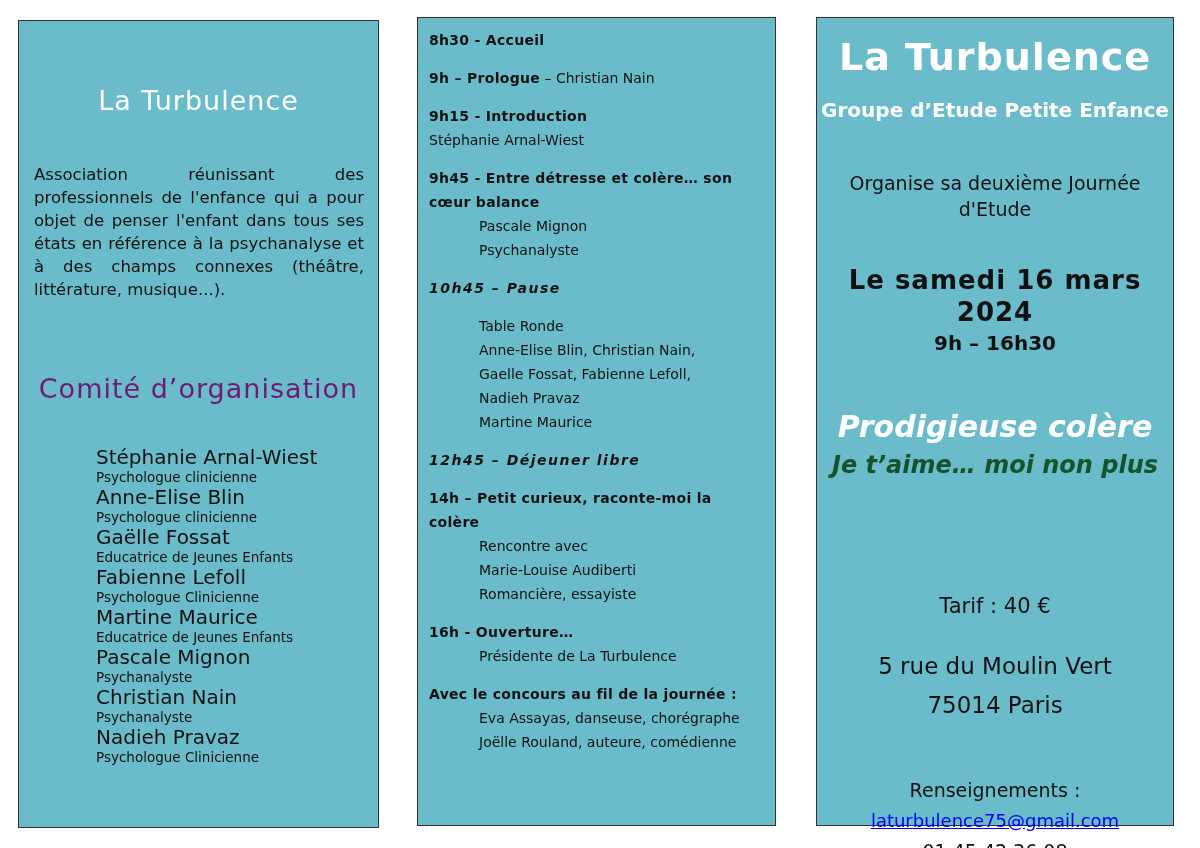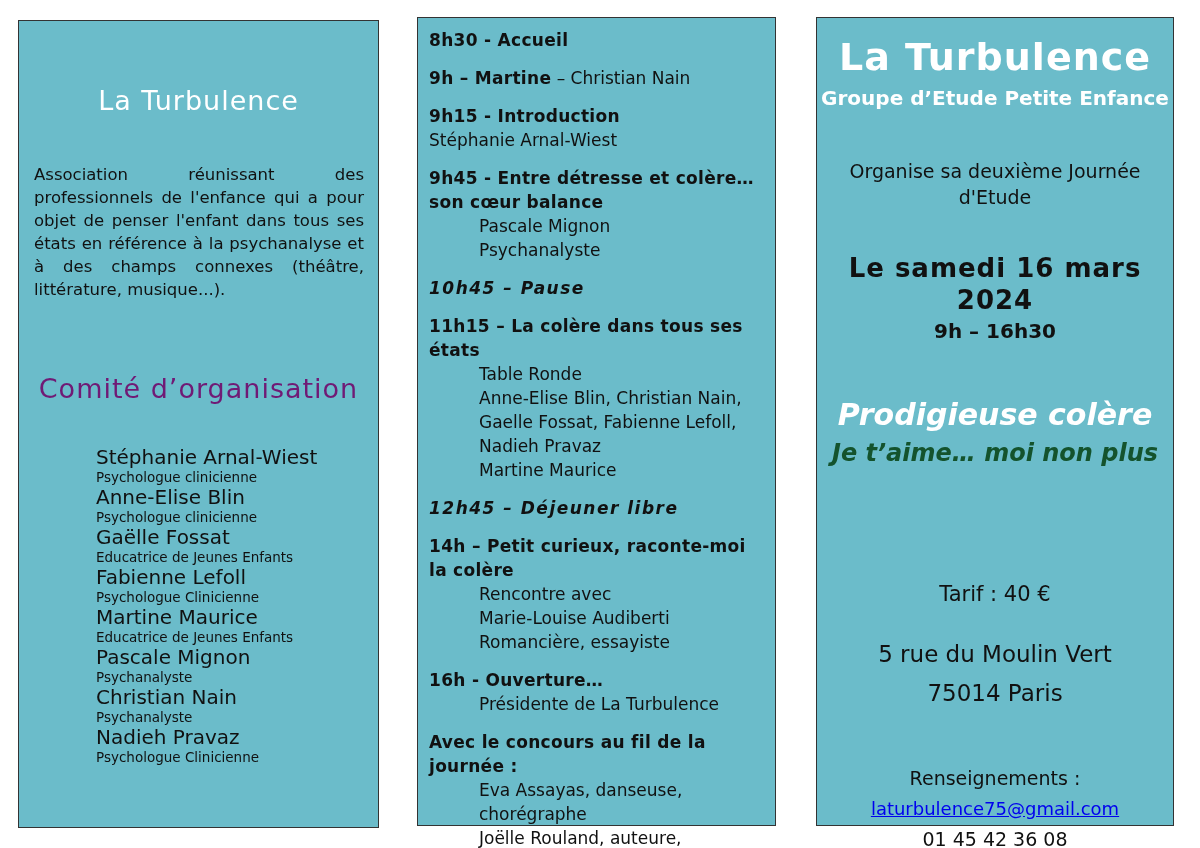--- a/index.html
+++ b/index.html
@@ -14,30 +14,30 @@
   
   .lp-title { margin-top:64px; text-align:center; color:#ffffff; font-size:27px; line-height:32px; letter-spacing:1px; }
   .lp-desc  { margin:46px 14px 0 15px; font-size:16.5px; line-height:23px; text-align:justify; }
   .lp-committee { margin-top:72px; text-align:center; color:#701a75; font-size:27px; line-height:32px; letter-spacing:1px; }
   .members { margin:40px 0 0 77px; }
   .member { height:40px; }
   .member-name { font-size:20px; line-height:24px; }
   .member-role { font-size:13.5px; line-height:16px; }
 
   
-  .sched-item { font-size:17px; line-height:24px; margin-bottom:14px; }
+  .sched-item { font-size:14px; line-height:24px; margin-bottom:14px; }
   .sched-title { font-weight:bold; letter-spacing:0.3px; }
   .sched-suffix { font-weight:normal; }
   .sched-item.script .sched-title { font-weight:600; font-style:italic; letter-spacing:1.5px; }
   .subline { font-weight:normal; }
   .subline.indent { padding-left:50px; }
 
   
   .rp-title    { margin-top:16px; color:#ffffff; font-size:38px; line-height:46px; font-weight:bold; letter-spacing:1px; }
-  .rp-subtitle { margin-top:6px;  color:#ffffff; font-size:20px; line-height:24px; font-weight:bold; }
+  .rp-subtitle { margin-top:18px;  color:#ffffff; font-size:20px; line-height:24px; font-weight:bold; }
   .rp-organise { margin-top:48px; font-size:19px; line-height:26px; }
   .rp-date     { margin-top:42px; font-size:26px; line-height:32px; font-weight:bold; letter-spacing:1px; }
   .rp-hours    { margin-top:2px;  font-size:20px; line-height:26px; font-weight:bold; }
   .rp-theme1   { margin-top:52px; color:#ffffff; font-size:30px; line-height:38px; font-weight:bold; font-style:italic; }
   .rp-theme2   { margin-top:4px;  color:#14532d; font-size:24px; line-height:31px; font-weight:bold; font-style:italic; }
   .rp-price    { margin-top:112px; font-size:21px; line-height:27px; }
   .rp-addr1    { margin-top:32px; font-size:23px; line-height:29px; }
   .rp-addr2    { margin-top:10px;  font-size:23px; line-height:29px; }
   .rp-contact  { margin-top:58px; font-size:19px; line-height:25px; }
   .rp-email    { display:inline-block; margin-top:6px; font-size:18px; line-height:24px; color:#0000ee; text-decoration:underline; cursor:pointer; }
@@ -87,36 +87,35 @@
         </div>
       </div>
   </div>
 
   <div class="panel panel-middle">
     <div id="schedule-list">
         <div class="sched-item">
           <div><span class="sched-title">8h30 - Accueil</span></div>
         </div>
         <div class="sched-item">
-          <div><span class="sched-title">9h – Martine</span><span class="sched-suffix"> – Christian Nain</span></div>
+          <div><span class="sched-title">9h – Prologue</span><span class="sched-suffix"> – Christian Nain</span></div>
         </div>
         <div class="sched-item">
           <div><span class="sched-title">9h15 - Introduction</span></div>
           <div class="subline">Stéphanie Arnal-Wiest</div>
         </div>
         <div class="sched-item">
           <div><span class="sched-title">9h45 - Entre détresse et colère… son cœur balance</span></div>
           <div class="subline indent">Pascale Mignon</div>
           <div class="subline indent">Psychanalyste</div>
         </div>
         <div class="sched-item script">
           <div><span class="sched-title">10h45 – Pause</span></div>
         </div>
         <div class="sched-item">
-          <div><span class="sched-title">11h15 – La colère dans tous ses états</span></div>
           <div class="subline indent">Table Ronde</div>
           <div class="subline indent">Anne-Elise Blin, Christian Nain,</div>
           <div class="subline indent">Gaelle Fossat, Fabienne Lefoll,</div>
           <div class="subline indent">Nadieh Pravaz</div>
           <div class="subline indent">Martine Maurice</div>
         </div>
         <div class="sched-item script">
           <div><span class="sched-title">12h45 – Déjeuner libre</span></div>
         </div>
         <div class="sched-item">

